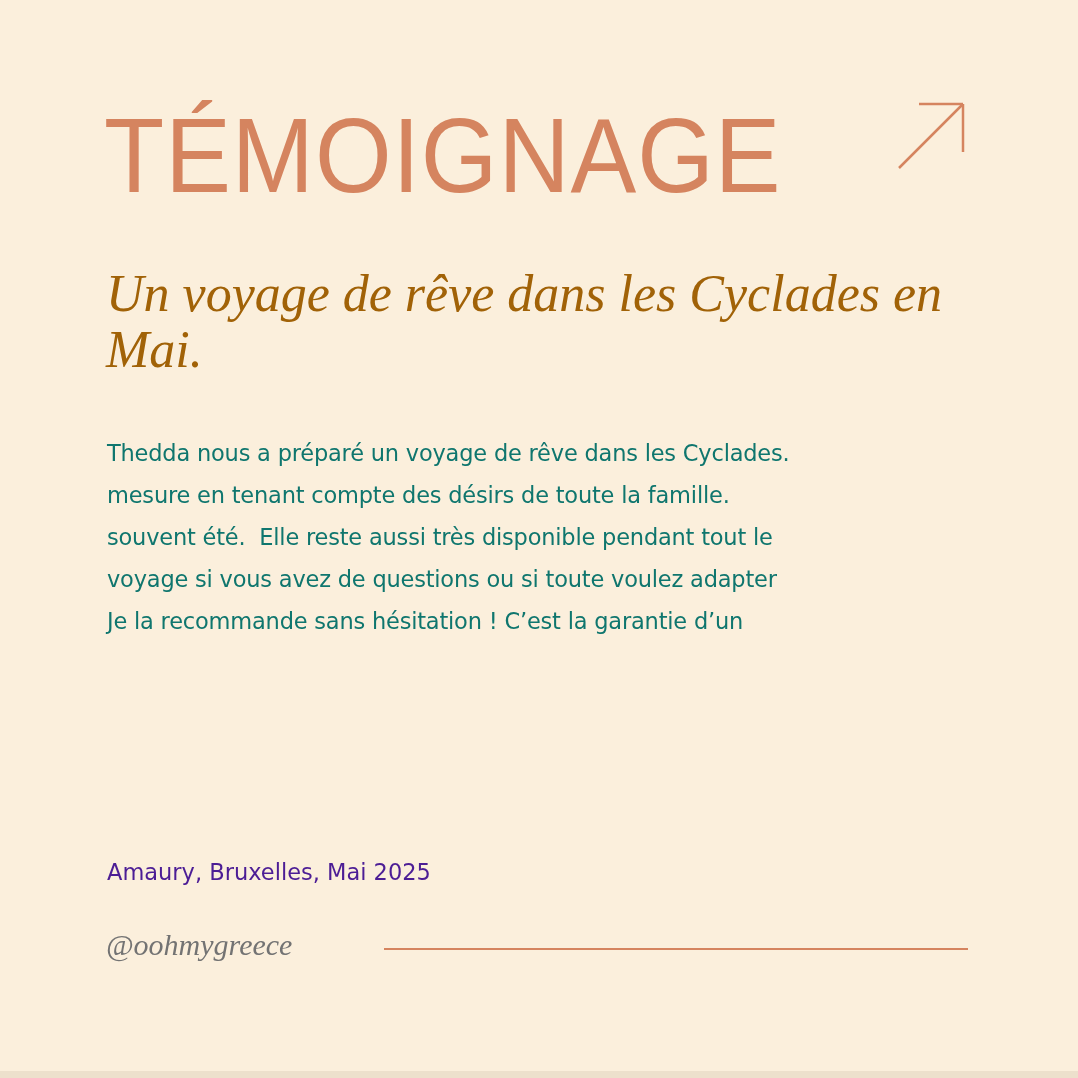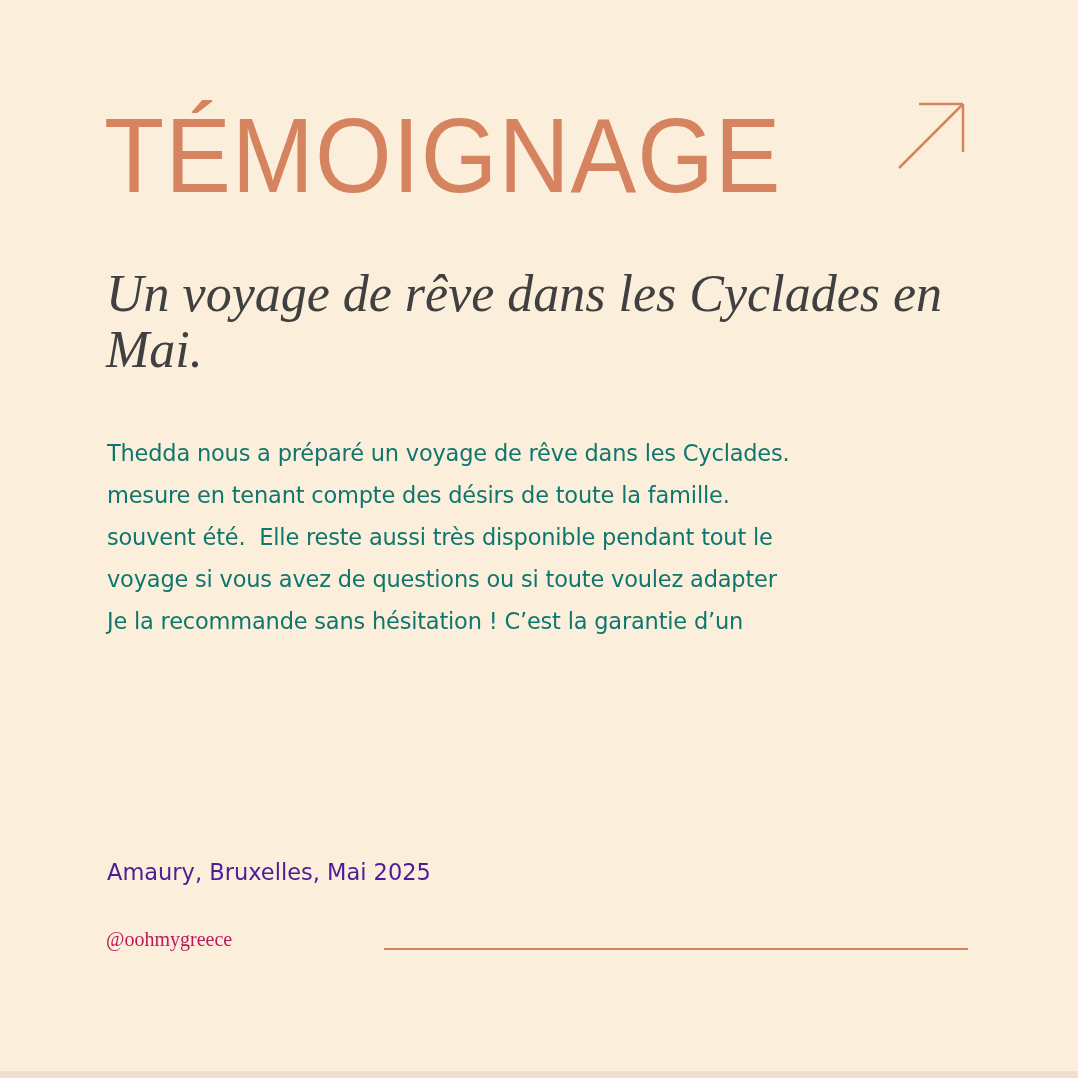--- a/index.html
+++ b/index.html
@@ -9,35 +9,35 @@
   .title {
     position: absolute; left: 104px; top: 100px; margin: 0;
     font-family: "Liberation Sans", sans-serif; font-weight: 400;
     font-size: 106px; line-height: 110px; color: #d5845f; letter-spacing: 1px;
     transform: scaleX(0.93); transform-origin: left top;
   }
   .arrow { position: absolute; left: 895px; top: 100px; width: 72px; height: 72px; }
   .subtitle {
     position: absolute; left: 106px; top: 266px; width: 900px; margin: 0;
     font-family: "Liberation Serif", serif; font-style: italic; font-weight: 400;
-    font-size: 52px; line-height: 56px; color: #404040;
+    font-size: 52px; line-height: 56px; color: #a16207;
   }
   .body {
     position: absolute; left: 107px; top: 432px; width: 900px;
     font-family: "DejaVu Sans", sans-serif; font-size: 22.5px; line-height: 42px;
     color: #0f766e; letter-spacing: -0.2px;
   }
   .body div { white-space: pre; }
   .signature {
     position: absolute; left: 107px; top: 852px;
     font-family: "DejaVu Sans", sans-serif; font-size: 22.5px; line-height: 40px; color: #4c1d95;
   }
   .handle {
     position: absolute; left: 106px; top: 928px;
-    font-family: "Liberation Serif", serif; font-size: 20px; color: #be185d;
+    font-family: "Liberation Serif", serif; font-style: italic; font-size: 30px; color: #737373;
   }
   .rule { position: absolute; left: 384px; top: 948px; width: 584px; height: 2px; background: #d5845f; }
 </style>
 </head>
 <body>
 
 <div class="page">
   <h1 class="title">TÉMOIGNAGE</h1>
 
   <svg class="arrow" viewBox="0 0 72 72">

